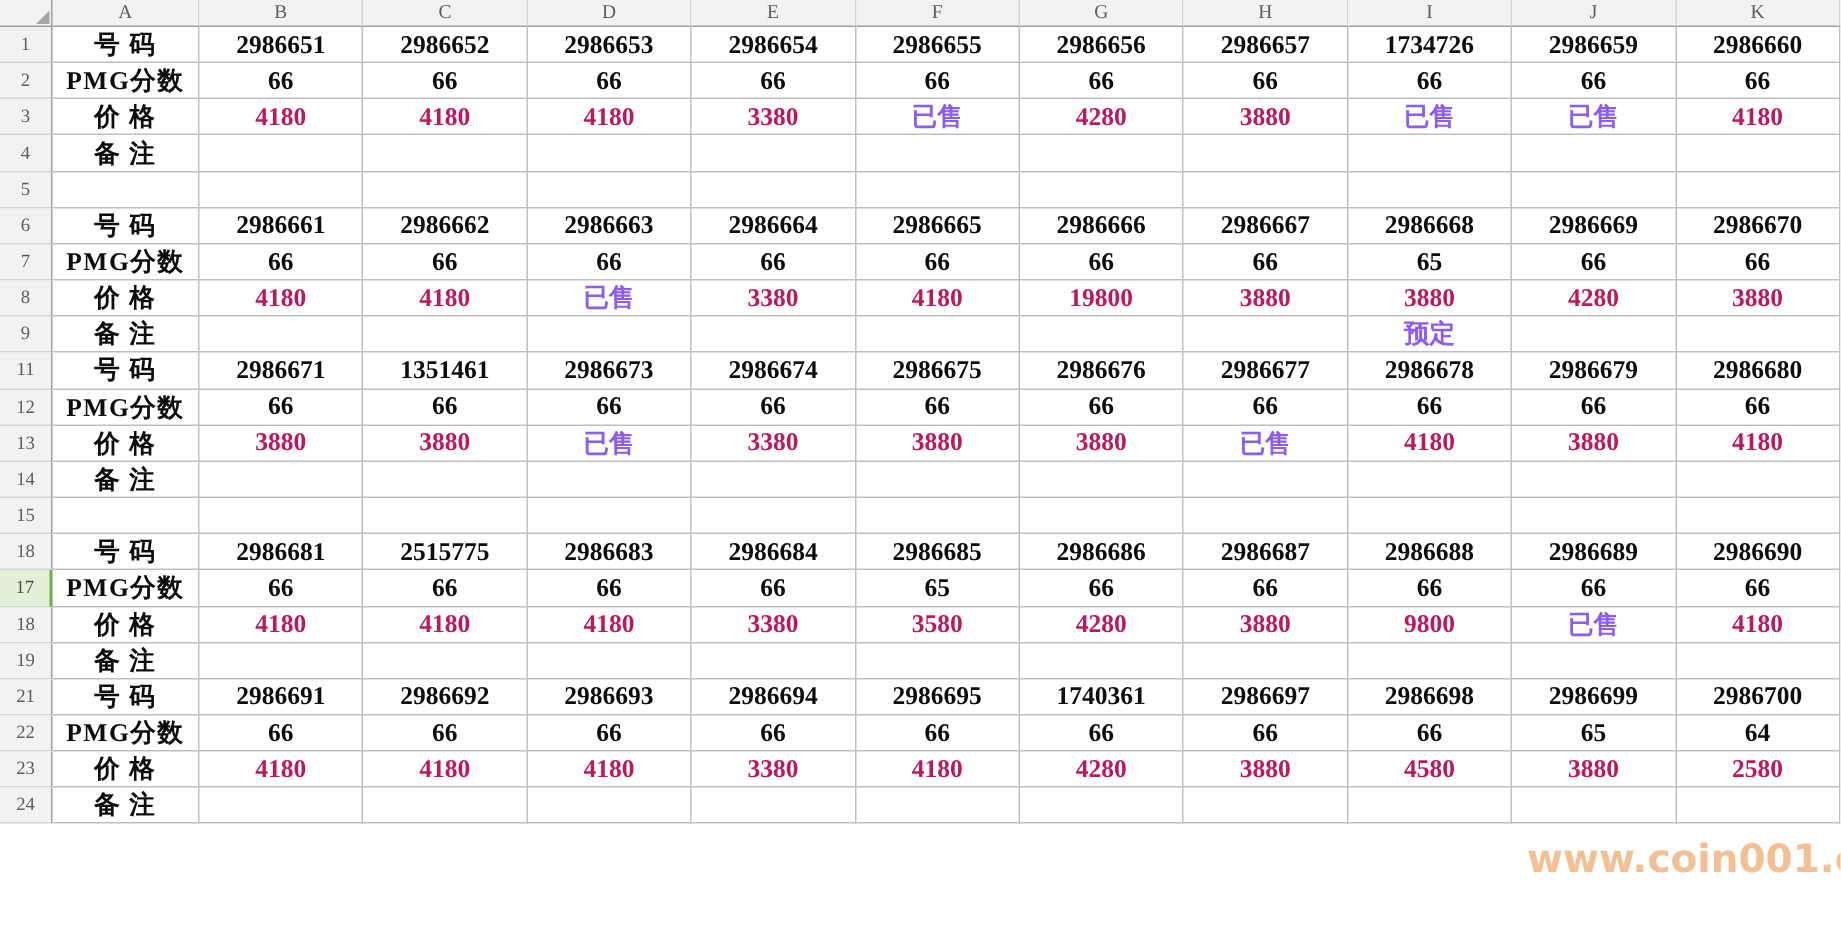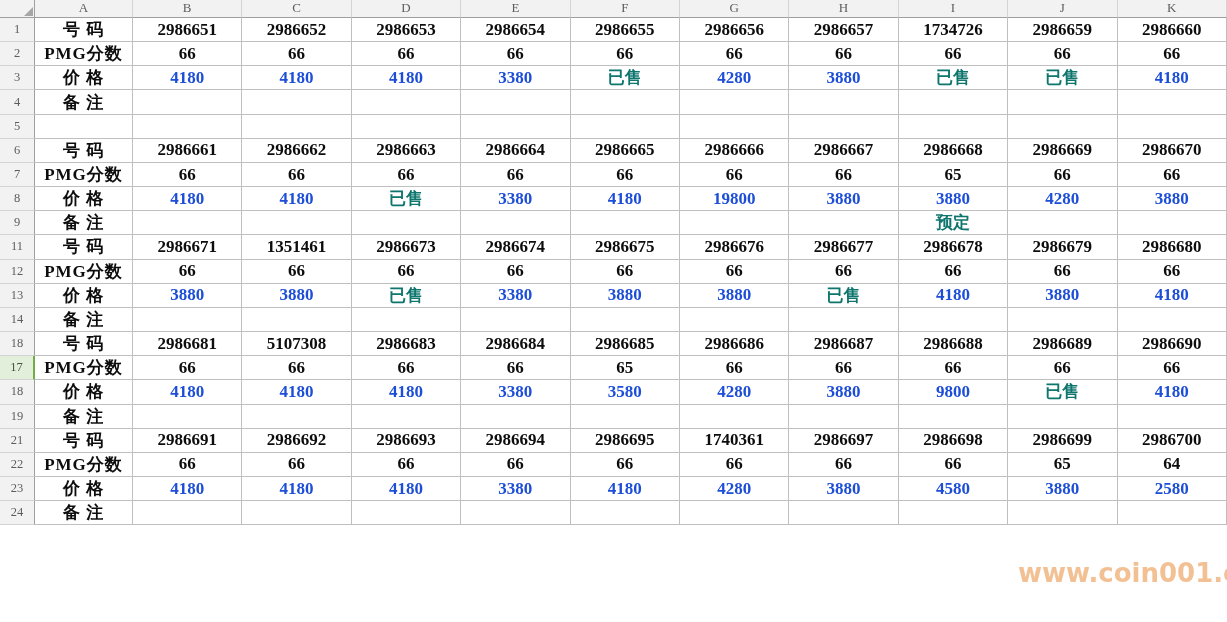--- a/index.html
+++ b/index.html
@@ -32,22 +32,22 @@
     background:#e2efda;border-right:2px solid #70ad47;color:#44543c;text-align:right;
   }
   .cell{
     flex:0 0 109.4px;box-sizing:border-box;
     border-right:1px solid #bfbfbf;border-bottom:1px solid #bfbfbf;
     display:flex;align-items:center;justify-content:center;
     font-weight:bold;font-size:17px;color:#0d0d0d;overflow:hidden;
     white-space:nowrap;
   }
   .cell.acol{flex:0 0 98px;letter-spacing:1px;}
-  .cell.blue{color:#1d4ed8;}
-  .cell.red{color:#0f766e;}
+  .cell.blue{color:#be185d;}
+  .cell.red{color:#8b5cf6;}
   .watermark{
     position:absolute;left:1018px;top:558px;z-index:5;
     font-family:"DejaVu Sans", sans-serif;font-weight:bold;font-size:26px;
     color:rgba(230,130,40,0.5);white-space:nowrap;pointer-events:none;
   }
 </style>
 </head>
 <body>
 
 <div id="sheet">
@@ -243,24 +243,38 @@
       <div class="cell num"></div>
       <div class="cell num"></div>
       <div class="cell num"></div>
       <div class="cell num"></div>
       <div class="cell num"></div>
       <div class="cell num"></div>
       <div class="cell num"></div>
       <div class="cell num"></div>
     </div>
     <div class="row">
+      <div class="rhead">15</div>
+      <div class="cell acol label"></div>
+      <div class="cell num"></div>
+      <div class="cell num"></div>
+      <div class="cell num"></div>
+      <div class="cell num"></div>
+      <div class="cell num"></div>
+      <div class="cell num"></div>
+      <div class="cell num"></div>
+      <div class="cell num"></div>
+      <div class="cell num"></div>
+      <div class="cell num"></div>
+    </div>
+    <div class="row">
       <div class="rhead">18</div>
       <div class="cell acol label">号 码</div>
       <div class="cell num">2986681</div>
-      <div class="cell num">5107308</div>
+      <div class="cell num">2515775</div>
       <div class="cell num">2986683</div>
       <div class="cell num">2986684</div>
       <div class="cell num">2986685</div>
       <div class="cell num">2986686</div>
       <div class="cell num">2986687</div>
       <div class="cell num">2986688</div>
       <div class="cell num">2986689</div>
       <div class="cell num">2986690</div>
     </div>
     <div class="row">

